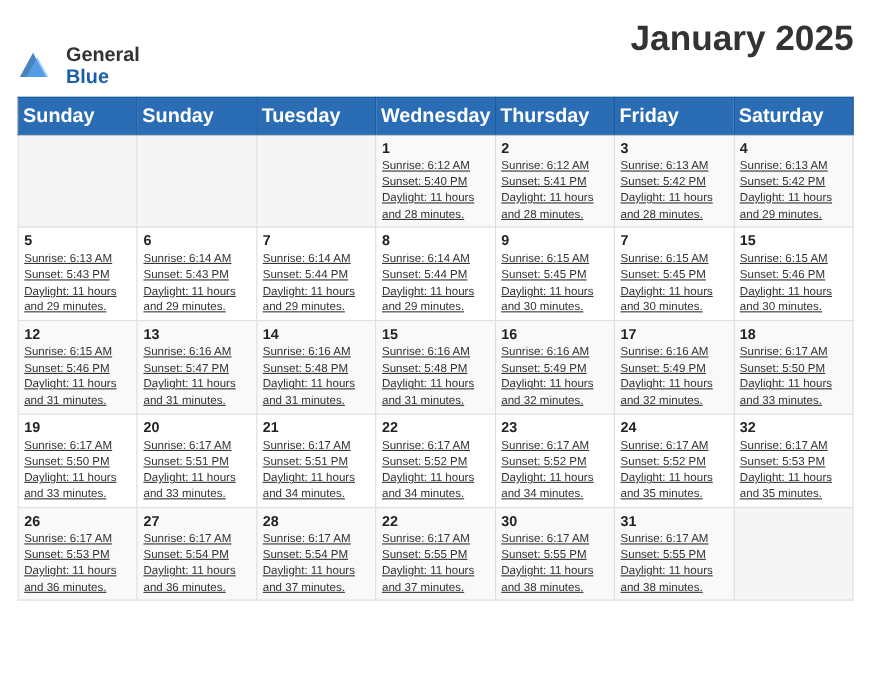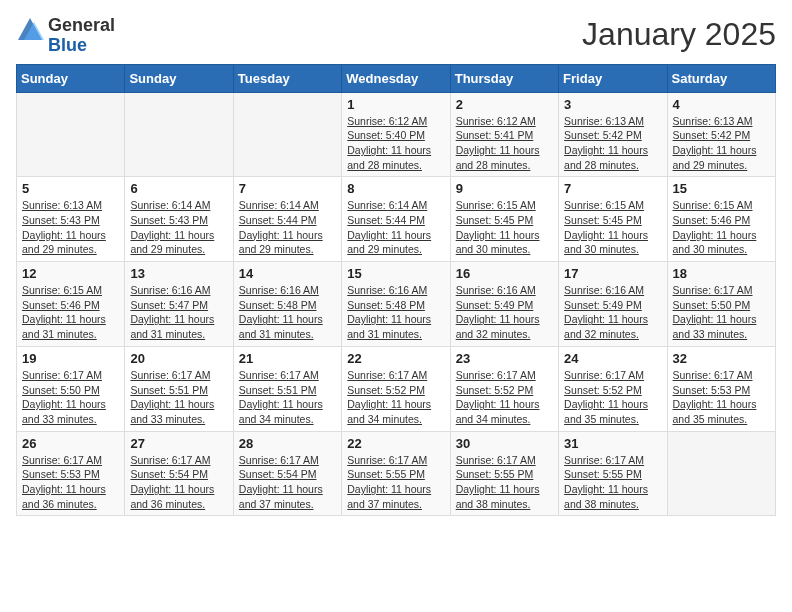--- a/index.html
+++ b/index.html
@@ -11,55 +11,56 @@
       padding: 16px;
     }
     .header {
       display: flex;
       justify-content: space-between;
       align-items: flex-start;
       margin-bottom: 8px;
     }
     .logo {
       display: flex;
-      align-items: flex-start;
-      gap: 4px;
+      align-items: center;
+      gap: 16px;
+      margin-top: 24px;
     }
     .logo-text {
       font-size: 18px;
       font-weight: bold;
       line-height: 1.1;
     }
     .logo-general { color: #333; }
     .logo-blue { color: #1a5fa8; }
     .logo-icon {
       width: 28px;
       height: 28px;
     }
     .title-block {
       text-align: right;
     }
     .month-title {
       font-size: 32px;
-      font-weight: normal;
+      font-weight: bold;
       color: #333;
     }
     .subtitle {
       font-size: 15px;
       color: #555;
     }
     table {
       width: 100%;
       border-collapse: collapse;
       table-layout: fixed;
     }
     thead th {
       background-color: #2a6db5;
       color: #fff;
-      font-size: 13px;
+      font-size: 18px;
       font-weight: bold;
       padding: 6px 4px;
       text-align: left;
       border: 1px solid #1e5a9a;
     }
     tbody tr {
       border-bottom: 1px solid #ccc;
     }
     tbody td {
       vertical-align: top;

